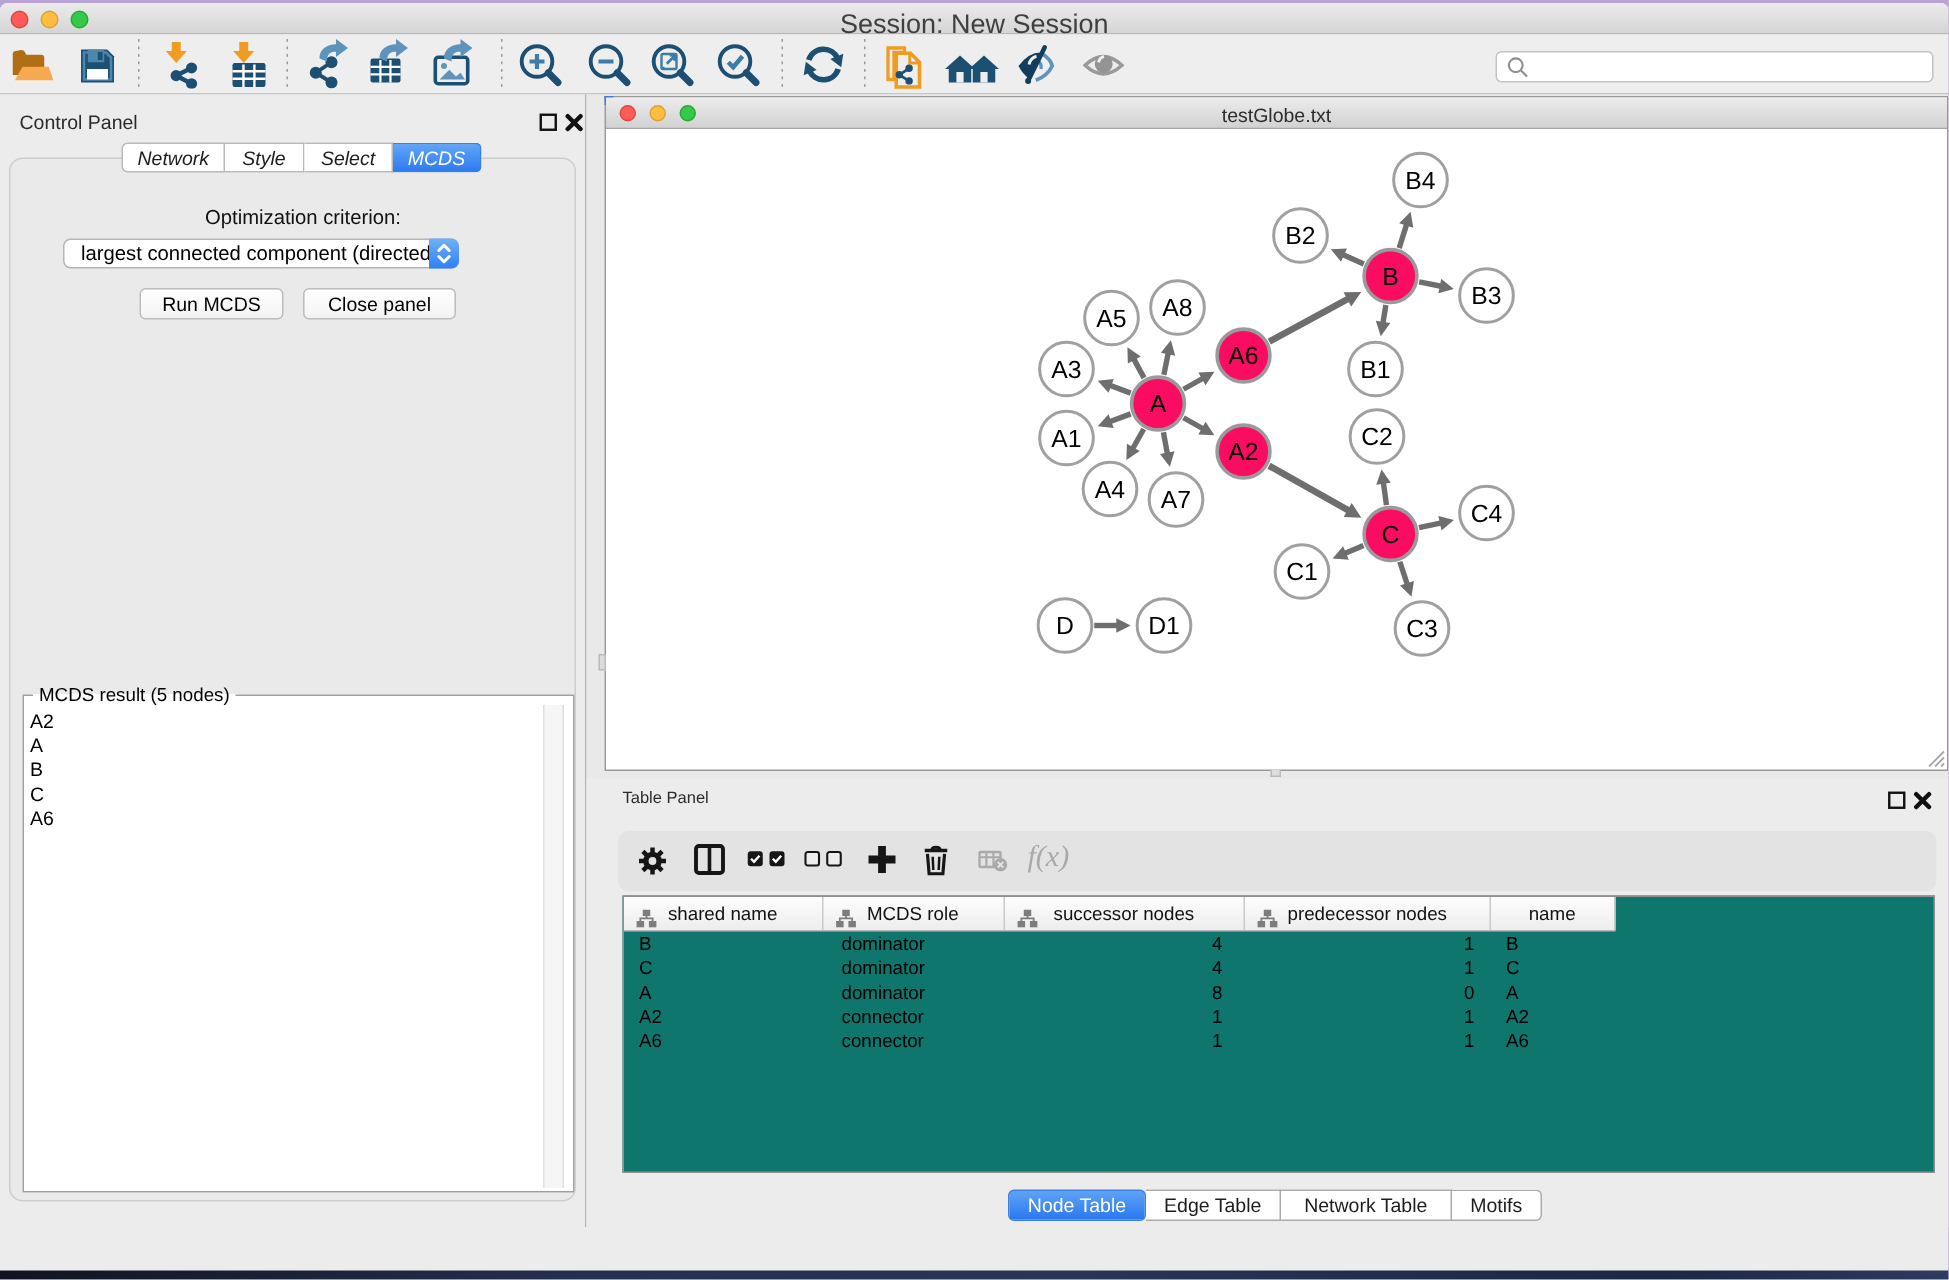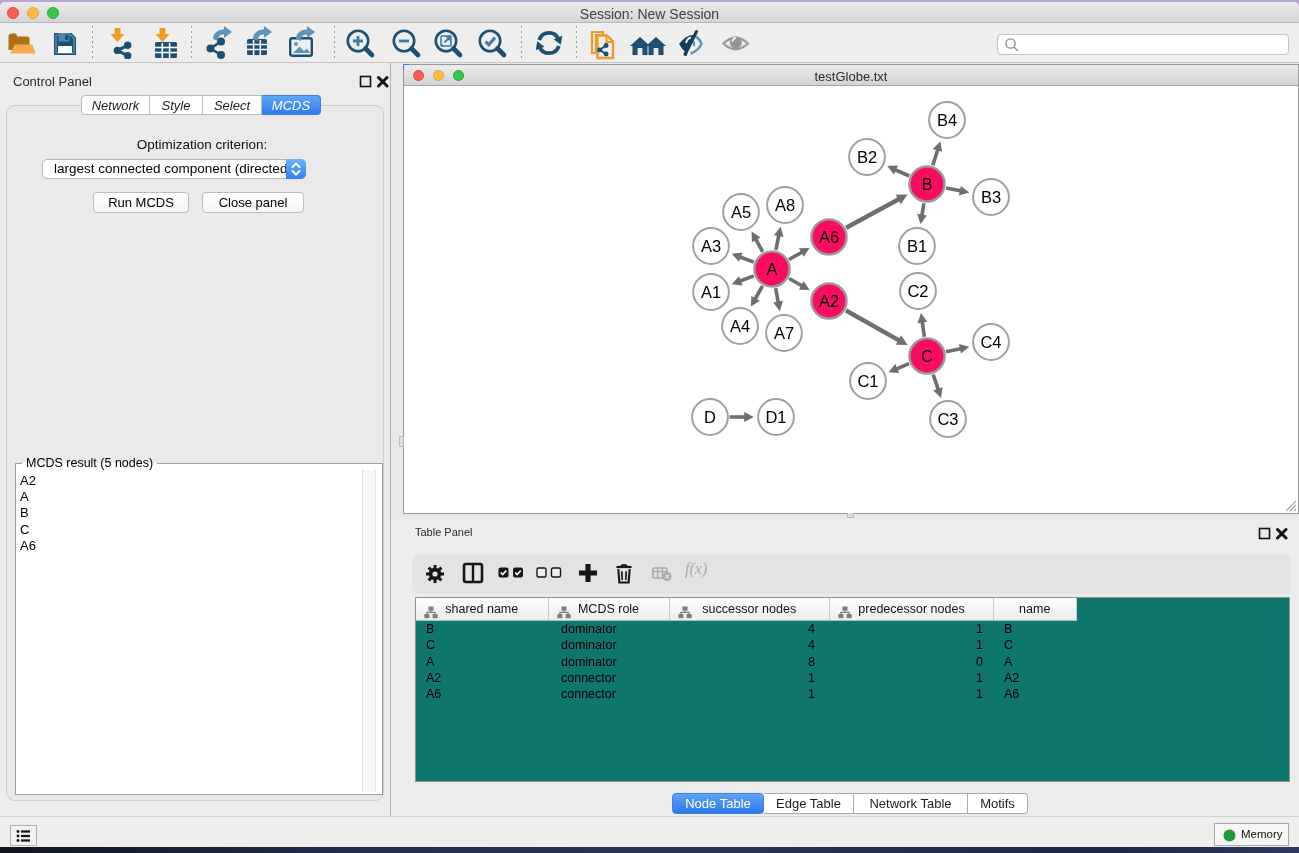--- a/index.html
+++ b/index.html
@@ -2,21 +2,21 @@
 <html><head><meta charset="utf-8">
 <style>
 *{margin:0;padding:0;box-sizing:border-box;}
 html,body{width:1299px;height:853px;overflow:hidden;background:#b9a3d3;}
 body{font-family:"Liberation Sans",sans-serif;position:relative;}
 .abs{position:absolute;}
 .wall-bottom{left:0;top:846px;width:1299px;height:7px;background:linear-gradient(90deg,#10141f,#253050 30%,#2a3556 55%,#1c2743 85%,#2e3a5e);}
 .app{left:0;top:2px;width:1299px;height:845px;background:#ececec;border-radius:5px 5px 0 0;}
 .titlebar{left:0;top:0;width:1299px;height:21px;background:linear-gradient(#ebebeb,#d5d5d5);border-radius:5px 5px 0 0;border-bottom:1px solid #b8b8b8;}
 .tl{width:12px;height:12px;border-radius:50%;top:5px;}
-.title-text{top:4px;width:100%;text-align:center;font-size:14px;color:#3f3f3f;}
+.title-text{top:4px;width:100%;text-align:center;font-size:18px;color:#3f3f3f;}
 .toolbar{left:0;top:21px;width:1299px;height:40px;background:#eeeeee;border-bottom:1px solid #c6c6c6;}
 .tsep{top:3px;width:1px;height:34px;background-image:linear-gradient(#9a9a9a 2px,transparent 2px);background-size:1px 5px;}
 .searchbox{left:997px;top:11px;width:292px;height:21px;background:#fff;border:1px solid #c3c3c3;border-radius:4px;}
 
 .cpanel{left:0;top:61px;width:391px;height:755px;background:#ececec;border-right:1px solid #b2b2b2;}
 .cp-title{left:13px;top:11px;font-size:13px;color:#2b2b2b;}
 .innerpanel{left:6px;top:42px;width:378px;height:696px;background:#eaeaea;border:1px solid #cdcdcd;border-radius:9px;}
 .tabs{left:81px;top:32px;height:20px;display:flex;font-size:13px;z-index:5;}
 .tab{background:#fff;border:1px solid #b9b9b9;border-left:none;color:#1d1d1d;display:flex;align-items:center;justify-content:center;font-style:italic;}
 .tab.first{border-left:1px solid #b9b9b9;border-radius:4px 0 0 4px;}
@@ -368,21 +368,21 @@
             <line x1="12.2" y1="9.2" x2="11.8" y2="18" stroke="#161616" stroke-width="1.7"></line>
           </svg>
           <svg class="abs" style="left:240px;top:11px" width="20" height="16" viewBox="0 0 20 16">
             <rect x="1" y="3" width="14" height="10" rx="1" fill="none" stroke="#aaaaaa" stroke-width="1.6"></rect>
 <line x1="1" y1="6.5" x2="15" y2="6.5" stroke="#aaaaaa" stroke-width="1.4"></line>
             <line x1="5.6" y1="3" x2="5.6" y2="13" stroke="#aaaaaa" stroke-width="1.4"></line>
             <line x1="10.3" y1="3" x2="10.3" y2="13" stroke="#aaaaaa" stroke-width="1.4"></line>
 <circle cx="15" cy="11.5" r="4.5" fill="#aaaaaa"></circle>
             <path d="M13.2 9.7 L16.8 13.3 M16.8 9.7 L13.2 13.3" stroke="#e3e3e3" stroke-width="1.3"></path>
           </svg>
-          <div class="abs" style="left:273px;top:6px;font-family:'Liberation Serif',serif;font-style:italic;font-size:16px;color:#a9a9a9;">f(x)</div>
+          <div class="abs" style="left:273px;top:6px;font-family:'Liberation Serif',serif;font-style:italic;font-size:20px;color:#a9a9a9;">f(x)</div>
         </div>
       <div class="abs ttable" id="ttable">
           <div class="abs thead" style="width:660.5px;">
             <div class="abs thcol" style="left:0px;width:132.5px;"><span class="abs" style="left:8px;top:5px;"><svg width="14" height="13" viewBox="0 0 14 13" style="vertical-align:-1px">
                   <g fill="#7d7d7d">
                     <rect x="4.5" y="0.5" width="5" height="4.2"></rect>
                     <rect x="0.4" y="8" width="5" height="4.2"></rect>
                     <rect x="8.6" y="8" width="5" height="4.2"></rect>
                   </g>
                   <path d="M7 4.7 L7 6.3 M2.9 8 L2.9 6.3 L11.1 6.3 L11.1 8" stroke="#7d7d7d" stroke-width="1.2" fill="none"></path>
@@ -450,31 +450,13 @@
           </div>
         </div>
       <div class="abs btabs">
         <div class="btab sel" style="width:92px;">Node Table</div>
         <div class="btab" style="width:90px;">Edge Table</div>
         <div class="btab" style="width:114px;">Network Table</div>
         <div class="btab last" style="width:60px;">Motifs</div>
       </div>
     </div>
   </div>
-  <div class="abs statusbar">
-    <div class="abs listbtn">
-      <svg width="25" height="20" viewBox="0 0 25 20">
-        <circle cx="7" cy="5.5" r="1.4" fill="#111"></circle>
-          <rect x="10" y="4.4" width="9" height="2.2" fill="#111"></rect>
-        <circle cx="7" cy="10" r="1.4" fill="#111"></circle>
-          <rect x="10" y="8.9" width="9" height="2.2" fill="#111"></rect>
-        <circle cx="7" cy="14.5" r="1.4" fill="#111"></circle>
-          <rect x="10" y="13.4" width="9" height="2.2" fill="#111"></rect>
-      </svg>
-    </div>
-    <div class="abs membtn">
-        <svg class="abs" style="left:8px;top:5px" width="13" height="13">
-          <circle cx="6.5" cy="6.5" r="6" fill="#1d9a3a"></circle>
-        </svg>
-        <span class="abs" style="left:26px;top:4px;">Memory</span>
-      </div>
-  </div>
 </div>
 
 </body></html>

